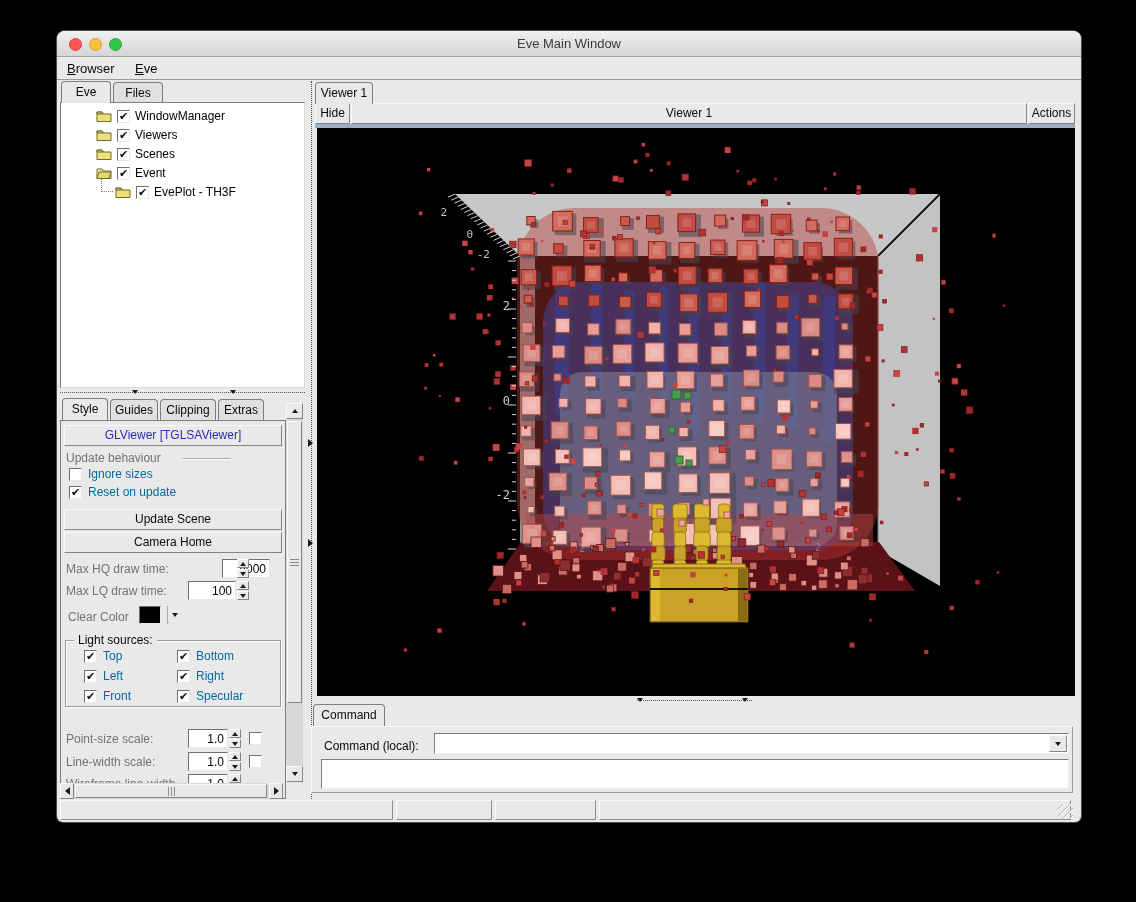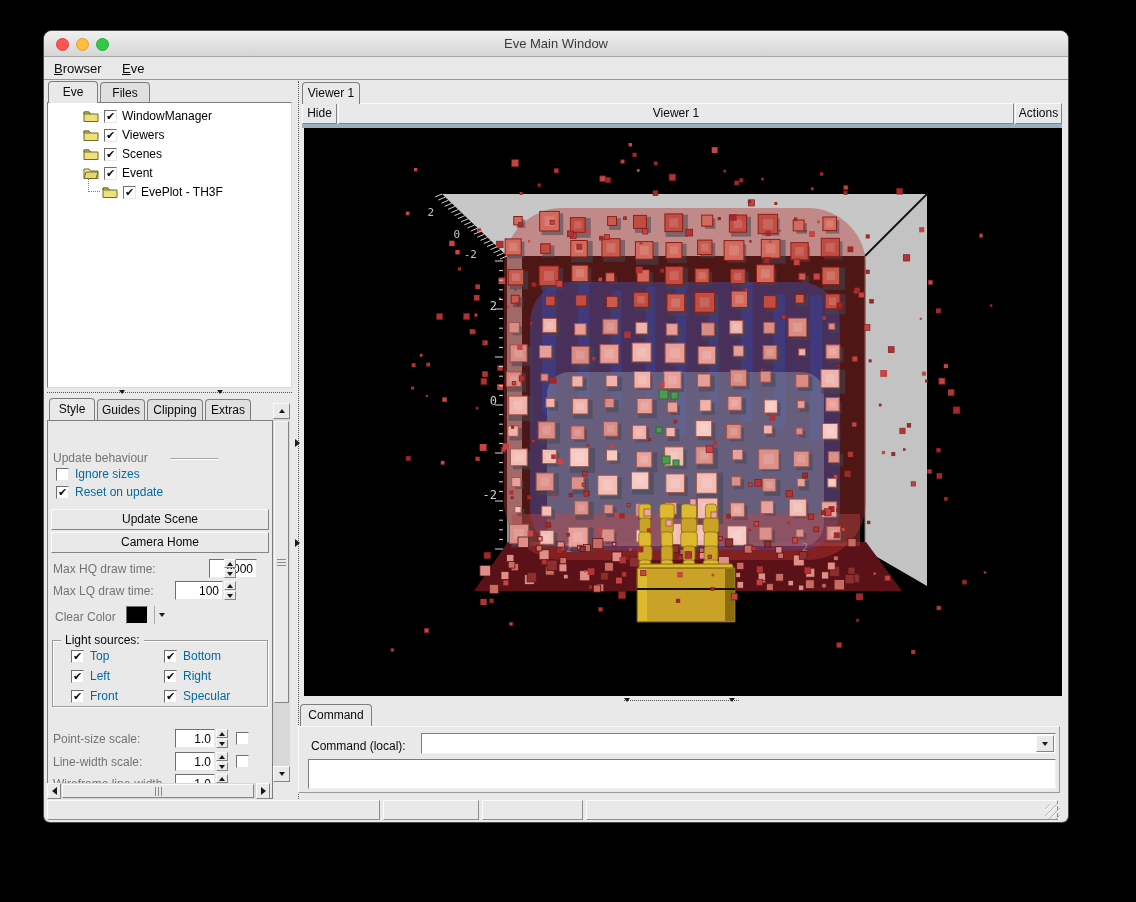--- a/index.html
+++ b/index.html
@@ -1,18 +1,18 @@
 <!DOCTYPE html>
 <html><head>
 <meta charset="utf-8">
 <style>
   * { margin:0; padding:0; box-sizing:border-box; }
   html,body { width:1136px; height:902px; background:#000; overflow:hidden;
               font-family:"Liberation Sans", sans-serif; }
-  .window { position:absolute; left:44px; top:31px; width:1024px; height:791px;
+  .window { position:absolute; left:57px; top:31px; width:1024px; height:791px;
             background:#e9e9e9; border-radius:8px 8px 6px 6px; box-shadow:0 0 0 1px #4a4a4a; }
   
   .titlebar { position:absolute; left:0; top:0; width:100%; height:26px;
               background:linear-gradient(#f0f0f0,#d5d5d5); border-bottom:1px solid #a6a6a6;
               border-radius:8px 8px 0 0; }
   .tl { position:absolute; top:7px; width:13px; height:13px; border-radius:50%; }
   .tl.r { left:12px; background:#fc5552; border:1px solid #d84441; }
   .tl.y { left:32px; background:#fdbd3e; border:1px solid #dfa133; }
   .tl.g { left:52px; background:#34c84a; border:1px solid #27a83b; }
   .title { position:absolute; top:5px; left:0; width:100%; text-align:center;
@@ -175,20 +175,21 @@
     <div class="a1 tri-down tri-sm" style="left:72px;"></div>
     <div class="a1 tri-down tri-sm" style="left:170px;"></div>
   </div>
 
   <div class="tab active" style="left:5px; top:367px; width:46px;">Style</div>
   <div class="tab inactive" style="left:53px; top:368px; width:48px;">Guides</div>
   <div class="tab inactive" style="left:103px; top:368px; width:56px;">Clipping</div>
   <div class="tab inactive" style="left:161px; top:368px; width:46px;">Extras</div>
 
   <div class="style-panel">
+    <div class="raised btn" style="position:absolute; left:3px; top:4px; width:218px; height:21px; line-height:19px; color:#2b2bbd;">GLViewer [TGLSAViewer]</div>
 
     <div class="row-label" style="left:5px; top:30px;">Update behaviour</div>
     <div class="group-line" style="left:122px; top:37px; width:48px;"></div>
 
     <div class="light-item" style="left:8px; top:46px;">
       <span class="cb"></span>
       <span>Ignore sizes</span>
     </div>
     <div class="light-item" style="left:8px; top:64px;">
       <span class="cb on"></span>

